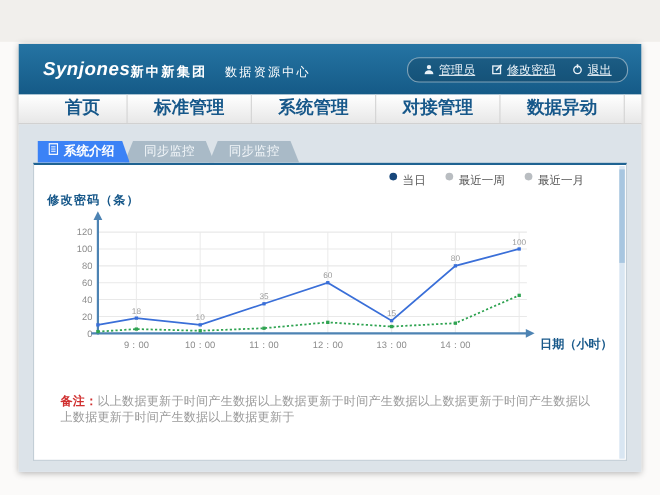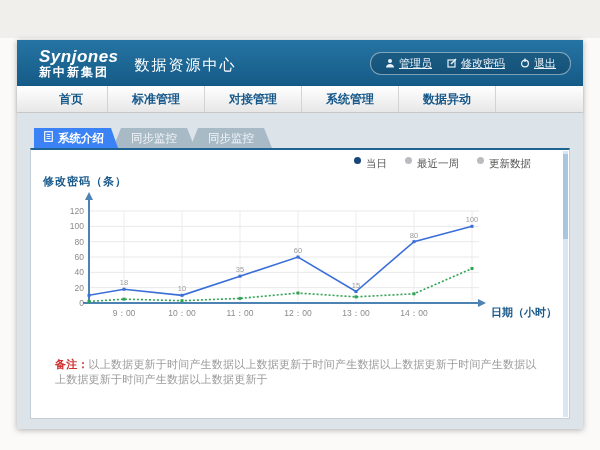--- a/index.html
+++ b/index.html
@@ -7,35 +7,35 @@
     font-family:"Liberation Sans","DejaVu Sans",sans-serif; }
   .stage { position:relative; width:600px; height:450px; background:#fbfaf9; }
   .top-strip { position:absolute; left:0; top:0; width:600px; height:38px; background:#f1efec; }
 
   .window { position:absolute; left:17px; top:40px; width:566px; height:389px;
     background:#fff; box-shadow:0 1px 6px rgba(0,0,0,.30); }
 
   
   .app-header { height:46px; background:linear-gradient(#2574a3,#155a87);
     display:flex; align-items:center; padding:0 12px; }
-  .logo { display:flex; flex-direction:column; align-items:flex-start; margin:0 16px 0 10px; line-height:1.05; }
+  .logo { display:flex; flex-direction:row; align-items:flex-end; margin:0 16px 0 10px; line-height:1.05; }
   .logo-primary { color:#fff; font-style:italic; font-weight:bold; font-size:17px; letter-spacing:.5px; }
   .logo-secondary { color:#fff; font-weight:bold; font-size:12px; letter-spacing:2px; }
-  .app-title { color:#fff; font-size:15px; letter-spacing:2px; margin-top:4px; }
+  .app-title { color:#fff; font-size:11px; letter-spacing:2px; margin-top:4px; }
   .spacer { flex:1; }
   .user-pill { display:flex; align-items:center; gap:15px; background:rgba(0,0,0,.15);
     border:1px solid rgba(255,255,255,.45); border-radius:11px; padding:3px 14px;
     color:#eaf2f8; font-size:11px; }
   .user-pill .pill-item { display:flex; align-items:center; gap:4px; cursor:pointer;text-decoration:underline; }
   .pill-item svg { display:block; }
 
   
   .nav { height:27px; background:linear-gradient(#ffffff,#e7e7e7);
     border-bottom:1px solid #c7c7c7; display:flex; box-shadow:0 1px 2px rgba(0,0,0,.12); }
-  .nav-item { padding:0 24px; line-height:26px; font-size:12px; font-weight:bold;
+  .nav-item { padding:0 24px; line-height:26px; font-size:16px; font-weight:bold;
     color:#17588a; border-right:1px solid #d3d3d3; cursor:pointer; }
   .nav-item:first-child { margin-left:18px; }
 
   
   .content { height:316px; background:#dce3e9; padding:15px 13px 9px; }
 
   .tabs { display:flex; height:20px; margin-left:4px; }
   .tab { line-height:20px; font-size:11.5px; color:#fff; cursor:pointer;
     display:flex; align-items:center; gap:5px; }
   .tab.active { background:#3b82f6; padding:0 14px 0 10px; font-weight:bold;
@@ -119,22 +119,22 @@
               </svg>
           </span>
           <span>退出</span>
         </span>
       </div>
     </div>
 
     <div class="nav">
       <div class="nav-item">首页</div>
       <div class="nav-item">标准管理</div>
+      <div class="nav-item">系统管理</div>
       <div class="nav-item">对接管理</div>
-      <div class="nav-item">系统管理</div>
       <div class="nav-item">数据异动</div>
     </div>
 
     <div class="content">
 
       <div class="tabs">
         <div class="tab active">
           <span>
             <svg width="9" height="11" viewBox="0 0 9 11">
                 <rect x="0.7" y="0.7" width="7.6" height="9.6" fill="none" stroke="#fff" stroke-width="1.1"></rect>
@@ -157,21 +157,21 @@
           <span class="filter selected">
             <span class="radio-dot"></span>
             <span>当日</span>
           </span>
           <span class="filter">
             <span class="radio-dot"></span>
             <span>最近一周</span>
           </span>
           <span class="filter">
             <span class="radio-dot"></span>
-            <span>更新数据</span>
+            <span>最近一月</span>
           </span>
         </div>
 
         <div class="y-axis-title">修改密码（条）</div>
 
         <svg class="chart-svg" viewBox="0 0 538 145" preserveAspectRatio="none">
             <line x1="93" y1="21" x2="93" y2="113" stroke="#ececec" stroke-width="1"></line>
             <line x1="151" y1="21" x2="151" y2="113" stroke="#ececec" stroke-width="1"></line>
             <line x1="209" y1="21" x2="209" y2="113" stroke="#ececec" stroke-width="1"></line>
             <line x1="267" y1="21" x2="267" y2="113" stroke="#ececec" stroke-width="1"></line>

